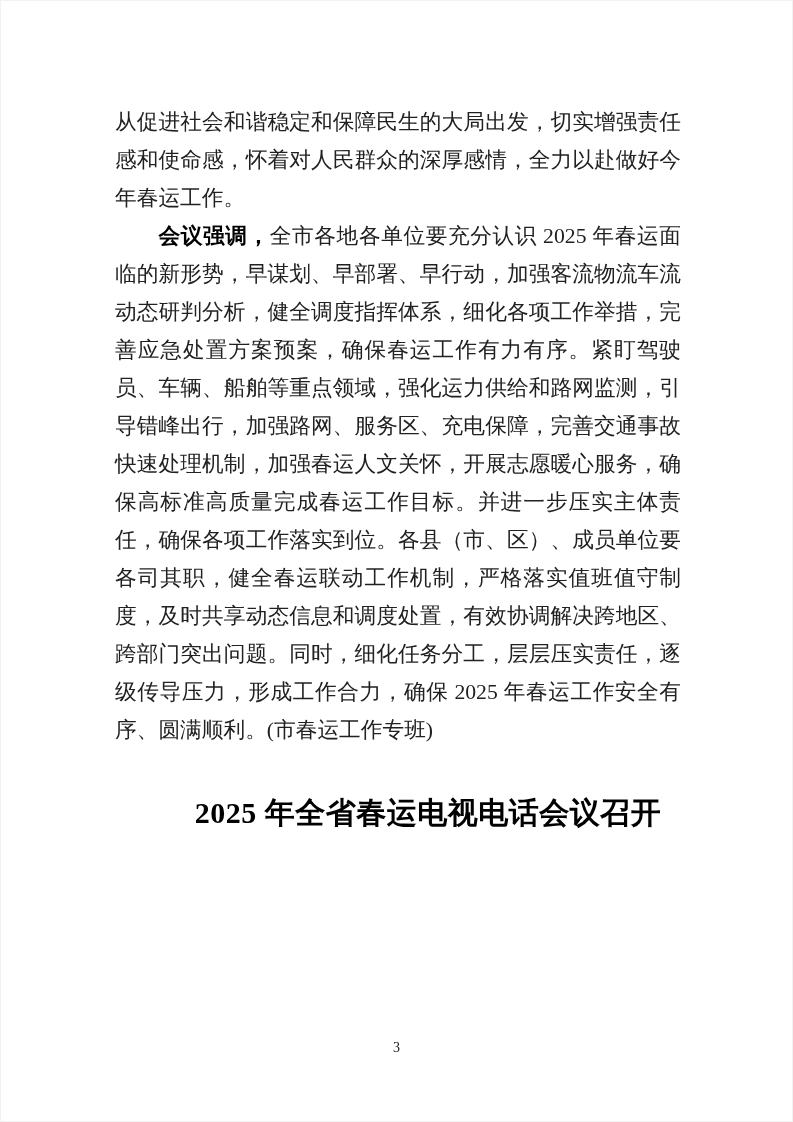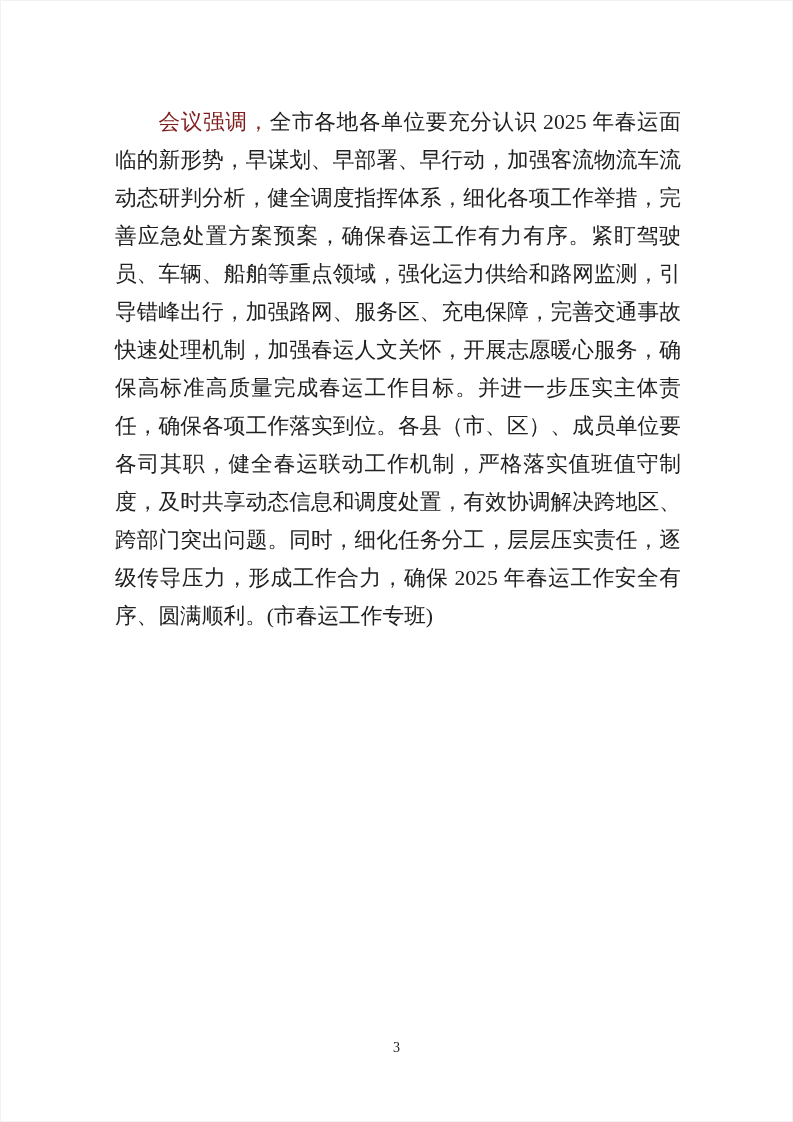--- a/index.html
+++ b/index.html
@@ -30,22 +30,22 @@
     line-height: 38px;
     text-align: justify;
     text-justify: inter-ideograph;
     letter-spacing: 0;
     color: #212121;
   }
   .indent {
     text-indent: 2em;
   }
   .lead-bold {
-    font-weight: normal;
-    color: #7f1d1d;
+    font-weight: bold;
+    color: #000000;
   }
   .article-title {
     margin: 44px 0 43px 0;
     font-size: 30px;
     line-height: 40px;
     font-weight: bold;
     text-align: center;
     text-indent: 2em;
     letter-spacing: 0.5px;
     color: #000000;
@@ -60,21 +60,23 @@
     line-height: 18px;
     color: #1a1a1a;
   }
 </style>
 </head>
 <body>
 
 <div class="page">
   <div class="content">
 
+    <p>从促进社会和谐稳定和保障民生的大局出发，切实增强责任感和使命感，怀着对人民群众的深厚感情，全力以赴做好今年春运工作。</p>
 
     <p class="indent"><span class="lead-bold">会议强调，</span><span>全市各地各单位要充分认识 2025 年春运面临的新形势，早谋划、早部署、早行动，加强客流物流车流动态研判分析，健全调度指挥体系，细化各项工作举措，完善应急处置方案预案，确保春运工作有力有序。紧盯驾驶员、车辆、船舶等重点领域，强化运力供给和路网监测，引导错峰出行，加强路网、服务区、充电保障，完善交通事故快速处理机制，加强春运人文关怀，开展志愿暖心服务，确保高标准高质量完成春运工作目标。并进一步压实主体责任，确保各项工作落实到位。各县（市、区）、成员单位要各司其职，健全春运联动工作机制，严格落实值班值守制度，及时共享动态信息和调度处置，有效协调解决跨地区、跨部门突出问题。同时，细化任务分工，层层压实责任，逐级传导压力，形成工作合力，确保 2025 年春运工作安全有序、圆满顺利。(市春运工作专班)</span></p>
 
+    <div class="article-title">2025 年全省春运电视电话会议召开</div>
 
 
   </div>
 
   <div class="page-number">3</div>
 </div>
 
 </body></html>

